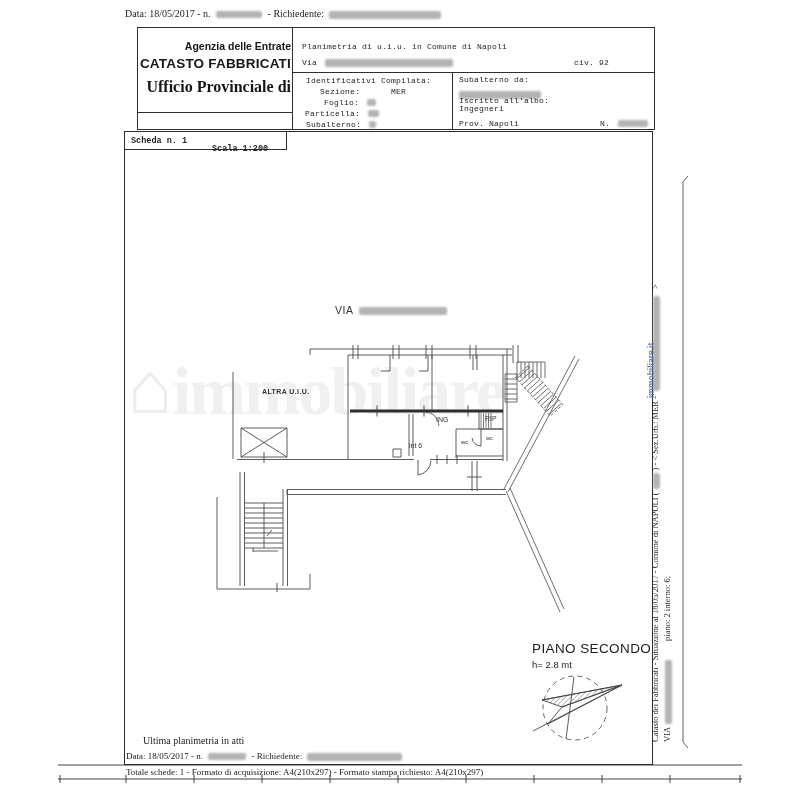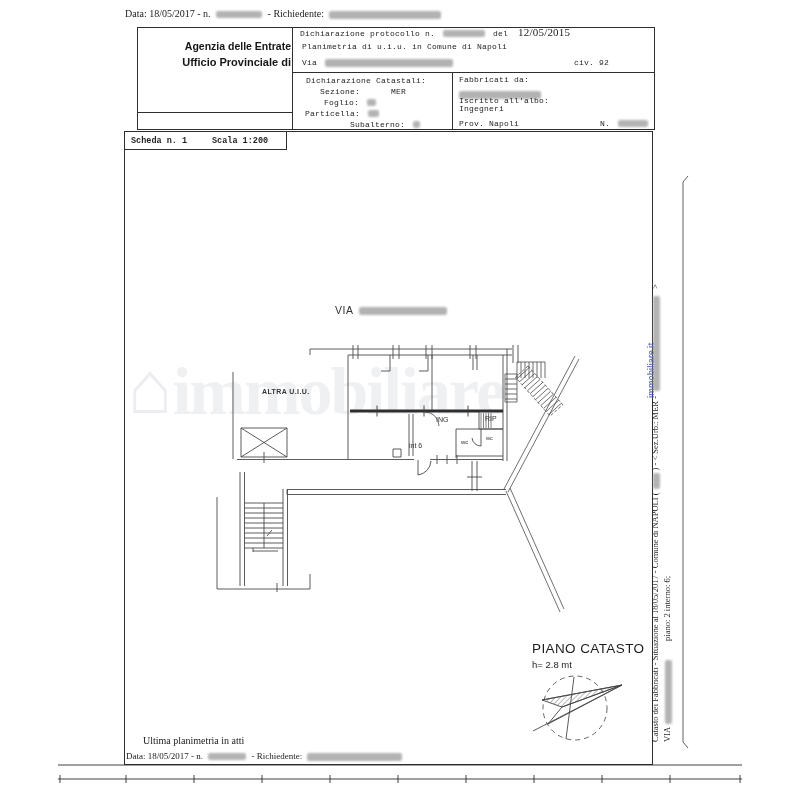--- a/index.html
+++ b/index.html
@@ -15,21 +15,21 @@
   .planlbl{font-family:"Liberation Sans",sans-serif;color:#333;white-space:nowrap;}
   .redact{display:inline-block;height:7px;background:#9a9a9a;border-radius:2px;
         filter:blur(1.3px);opacity:.75;vertical-align:middle;margin:0 3px;}
   .redact.tall{height:8px;}
   .box{border:1px solid #2e2e2e;box-sizing:border-box;background:transparent;}
   .hline{background:#2e2e2e;height:1px;}
   .vline{background:#2e2e2e;width:1px;}
   .agency{width:153px;text-align:right;color:#161616;font-weight:bold;line-height:1.55;}
   .agency .l1{font-size:10.5px;}
   .agency .l2{font-size:13.5px;letter-spacing:.2px;}
-  .agency .l3{font-size:11px;}
+  .agency .l3{font-size:16px;font-family:Liberation Serif, serif;}
   .agency .l4{font-size:12.5px;}
   .wm-main{left:128px;top:346px;display:flex;align-items:flex-end;
         font-weight:bold;font-size:68px;letter-spacing:-2px;
         color:rgba(110,115,140,.11);user-select:none;font-family:Liberation Serif, serif;}
   .wm-main .house{font-size:74px;margin-right:2px;color:rgba(110,115,140,.13);}
   .wm-main .tld{color:rgba(90,103,184,.22);}
   .wm-small{left:646px;top:398px;transform:rotate(-90deg);transform-origin:0 0;
         font-size:8.5px;font-weight:bold;color:#5a67b8;opacity:.85;white-space:nowrap;}
   .vtext{transform:rotate(-90deg);transform-origin:0 0;
         font-family:"Liberation Serif",serif;font-size:8.5px;color:#2a2a2a;white-space:nowrap;}
@@ -53,71 +53,66 @@
   </div>
 
   <div class="abs box" style="left:137px;top:27px;width:518px;height:103px;"></div>
   <div class="abs vline" style="left:292px;top:27px;height:103px;"></div>
   <div class="abs hline" style="left:292px;top:72px;width:363px;"></div>
   <div class="abs vline" style="left:452px;top:72px;height:58px;"></div>
   <div class="abs hline" style="left:137px;top:112px;width:155px;"></div>
 
   <div class="abs agency" style="left:138px;top:38px;">
     <div class="l1">Agenzia delle Entrate</div>
+    <div class="l2">CATASTO FABBRICATI</div>
     <div class="l3">Ufficio Provinciale di</div>
   </div>
 
-  <div class="abs mono" style="left:300px;top:26px;">
-    <span>Dichiarazione protocollo n.</span>
-    <span class="redact" style="width:42px;"></span>
-    <span>del</span>
-    <span class="serif" style="font-size:11px;margin-left:5px;">12/05/2015</span>
-  </div>
   <div class="abs mono" style="left:302px;top:42px;">Planimetria di u.i.u. in Comune di Napoli</div>
   <div class="abs mono" style="left:302px;top:58px;">
     <span>Via</span>
     <span class="redact tall" style="width:128px;"></span>
   </div>
   <div class="abs mono" style="left:574px;top:58px;">civ. 92</div>
 
-  <div class="abs mono" style="left:306px;top:76px;">Dichiarazione Catastali:</div>
+  <div class="abs mono" style="left:306px;top:76px;">Identificativi Compilata:</div>
   <div class="abs mono" style="left:320px;top:87px;">
     <span>Sezione:</span>
     <span style="margin-left:4px;padding-left:22px;">MER</span>
   </div>
   <div class="abs mono" style="left:324px;top:98px;">
     <span>Foglio:</span>
     <span class="redact" style="width:9px;"></span>
   </div>
   <div class="abs mono" style="left:305px;top:109px;">
     <span>Particella:</span>
     <span class="redact" style="width:11px;"></span>
   </div>
-  <div class="abs mono" style="left:306px;top:120px;margin-left:44px;">
+  <div class="abs mono" style="left:306px;top:120px;">
     <span>Subalterno:</span>
     <span class="redact" style="width:7px;"></span>
   </div>
 
-  <div class="abs mono" style="left:459px;top:75px;">Fabbricati da:</div>
+  <div class="abs mono" style="left:459px;top:75px;">Subalterno da:</div>
   <div class="abs" style="left:459px;top:85px;">
     <span class="redact tall" style="width:82px;margin:0;"></span>
   </div>
   <div class="abs mono" style="left:459px;top:96px;">Iscritto all'albo:</div>
   <div class="abs mono" style="left:459px;top:104px;text-align:center;">Ingegneri</div>
   <div class="abs mono" style="left:459px;top:119px;">Prov. Napoli</div>
   <div class="abs mono" style="left:600px;top:119px;">
     <span>N.</span>
     <span class="redact" style="width:30px;"></span>
   </div>
 
   <div class="abs box" style="left:124px;top:131px;width:529px;height:634px;"></div>
 
   <div class="abs box" style="left:124px;top:131px;width:163px;height:19px;"></div>
   <div class="abs mono-b" style="left:131px;top:136px;">Scheda n. 1</div>
-  <div class="abs mono-b" style="left:212px;top:136px;">Scala 1:200</div>
+  <div class="abs mono-b" style="left:212px;top:144px;">Scala 1:200</div>
 
   <div class="abs planlbl" style="left:335px;top:304px;font-size:10.5px;letter-spacing:.5px;">
     <span>VIA</span>
     <span class="redact tall" style="width:88px;"></span>
   </div>
 
   <svg class="abs" style="left:0;top:0;" width="800" height="800" viewBox="0 0 800 800">
     <defs>
       <pattern id="hatch45" width="3.5" height="3.5" patternUnits="userSpaceOnUse" patternTransform="rotate(45)">
         <line x1="0" y1="0" x2="0" y2="3.5" stroke="#555" stroke-width="0.8"></line>
@@ -204,30 +199,31 @@
     </g>
   </svg>
 
   <div class="abs planlbl" style="left:262px;top:388px;font-size:7px;font-weight:bold;letter-spacing:.4px;">ALTRA U.I.U.</div>
   <div class="abs planlbl" style="left:436px;top:416px;font-size:7px;">ING</div>
   <div class="abs planlbl" style="left:485px;top:415px;font-size:7px;">RIP</div>
   <div class="abs planlbl" style="left:461px;top:439px;font-size:6px;">wc</div>
   <div class="abs planlbl" style="left:486px;top:435px;font-size:5.5px;">wc</div>
   <div class="abs planlbl" style="left:409px;top:442px;font-size:7px;">int 6</div>
 
-  <div class="abs planlbl" style="left:532px;top:641px;font-size:13.5px;letter-spacing:.4px;color:#1d1d1d;">PIANO CATASTO</div>
+  <div class="abs planlbl" style="left:532px;top:641px;font-size:13.5px;letter-spacing:.4px;color:#1d1d1d;">PIANO SECONDO</div>
   <div class="abs planlbl" style="left:532px;top:659px;font-size:9.5px;color:#1d1d1d;">h= 2.8 mt</div>
 
   <div class="abs serif-sm" style="left:143px;top:735px;font-size:10px;">Ultima planimetria in atti</div>
   <div class="abs serif-sm" style="left:126px;top:751px;">
     <span>Data: 18/05/2017 - n.</span>
     <span class="redact" style="width:38px;"></span>
     <span>- Richiedente:</span>
     <span class="redact tall" style="width:95px;"></span>
   </div>
+  <div class="abs serif-sm" style="left:126px;top:767px;">Totale schede: 1 - Formato di acquisizione: A4(210x297)  - Formato stampa richiesto: A4(210x297)</div>
 
   <div class="abs wm-small">immobiliare.it</div>
 
   <div class="abs vtext" style="left:650px;top:742px;">
     <span>Catasto dei Fabbricati - Situazione al 18/05/2017 - Comune di NAPOLI (</span><span class="redact" style="width:16px;"></span><span>) - &lt;  Sez.Urb.: MER - </span><span class="redact" style="width:95px;"></span><span style="margin-left:4px;">&gt;</span>
   </div>
   <div class="abs vtext" style="left:662px;top:742px;">
     <span>VIA</span><span class="redact" style="width:64px;"></span><span style="margin-left:16px;">piano: 2 interno: 6;</span>
   </div>
 

